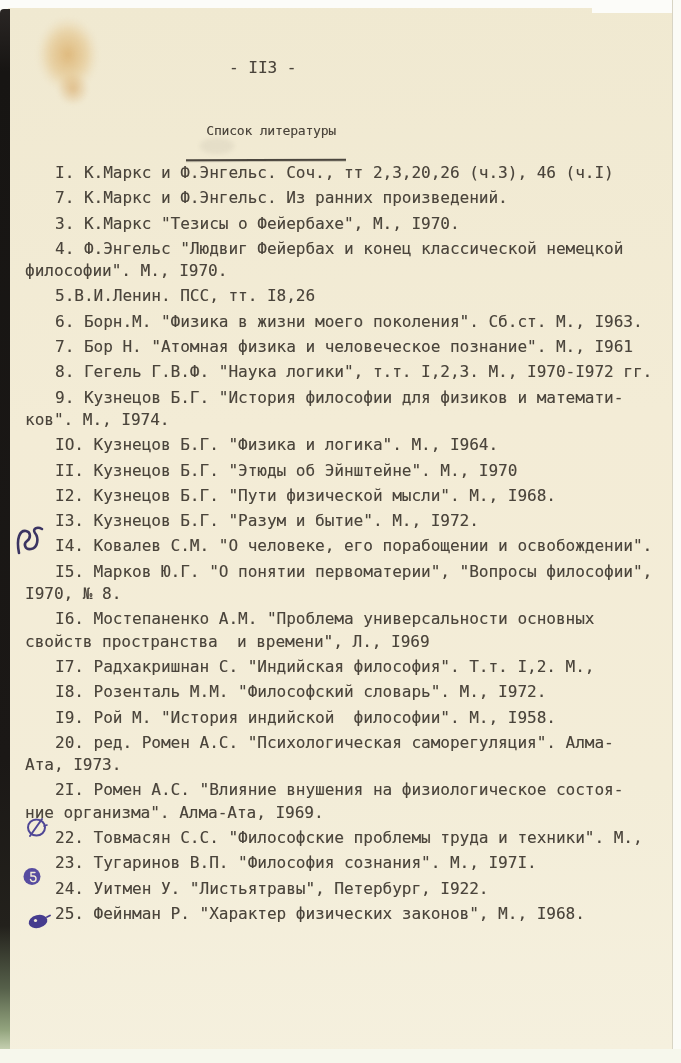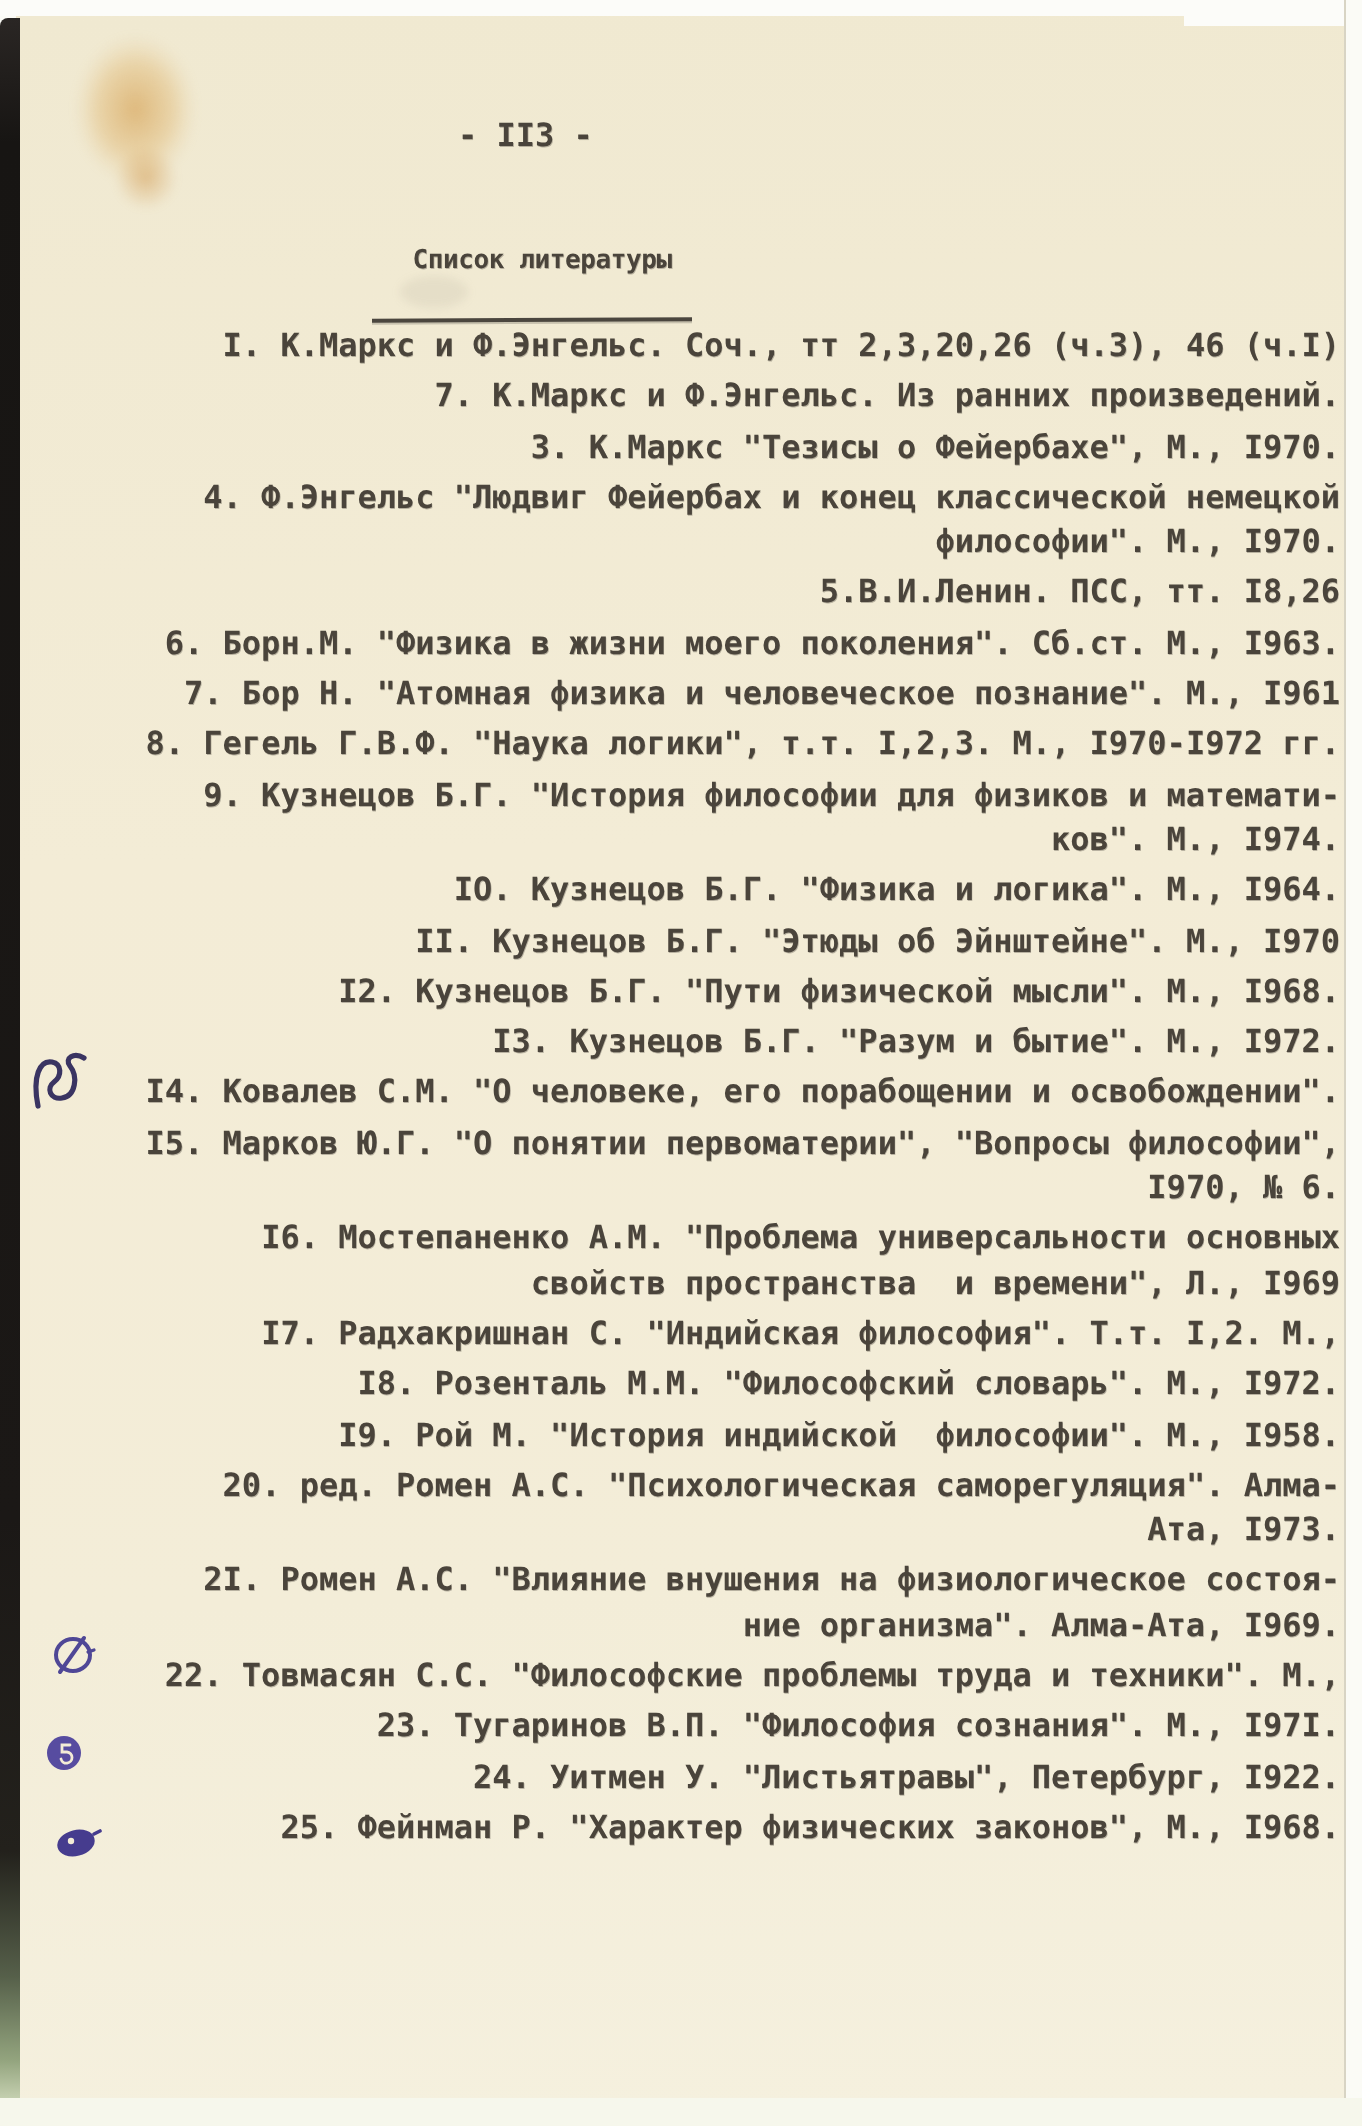--- a/index.html
+++ b/index.html
@@ -35,28 +35,28 @@
   }
   .stain::after{
     content:"";position:absolute;left:22px;top:56px;width:30px;height:34px;border-radius:50%;
     background:radial-gradient(circle,rgba(200,130,40,0.40) 0%,rgba(210,150,60,0) 70%);
   }
   .smudge{
     position:absolute;left:200px;top:138px;width:34px;height:16px;border-radius:50%;
     background:rgba(150,140,120,0.12);filter:blur(2px);
   }
   
-  .typed{color:#4a443b;text-shadow:0.3px 0.3px 0 rgba(74,68,59,0.35);font-weight:bold;}
+  .typed{color:#4a443b;text-shadow:0.3px 0.3px 0 rgba(74,68,59,0.35);}
   .page-number{position:absolute;left:229px;top:58px;font-size:16px;white-space:pre;}
   .doc-title{position:absolute;left:191px;top:108px;font-size:13px;letter-spacing:-0.2px;white-space:pre;}
   .doc-title .underline{
     position:absolute;left:-5px;right:-10px;bottom:-8px;height:2px;
     background:#4b463e;transform:rotate(-0.25deg);box-shadow:0 1px 0 rgba(75,70,62,0.25);
   }
-  .bib-list{position:absolute;left:25px;top:162px;width:645px;font-size:16px;line-height:22.3px;text-align:right;}
+  .bib-list{position:absolute;left:25px;top:162px;width:645px;font-size:16px;line-height:22.3px;}
   .entry{margin:0 0 3px 0;}
   .line{white-space:pre;}
   .line.first{padding-left:30px;}
   
   .mark{position:absolute;}
   .mark svg{display:block;}
   .mark-14{left:14px;top:522px;}
   .mark-21{left:25px;top:817px;}
   .mark-22{left:22px;top:866px;}
   .mark-23{left:26px;top:912px;}
@@ -120,21 +120,21 @@
       <div class="line first">I2. Кузнецов Б.Г. "Пути физической мысли". М., I968.</div>
     </div>
     <div class="entry">
       <div class="line first">I3. Кузнецов Б.Г. "Разум и бытие". М., I972.</div>
     </div>
     <div class="entry">
       <div class="line first">I4. Ковалев С.М. "О человеке, его порабощении и освобождении".</div>
     </div>
     <div class="entry">
       <div class="line first">I5. Марков Ю.Г. "О понятии первоматерии", "Вопросы философии",</div>
-      <div class="line">I970, № 6.</div>
+      <div class="line">I970, № 8.</div>
     </div>
     <div class="entry">
       <div class="line first">I6. Мостепаненко А.М. "Проблема универсальности основных</div>
       <div class="line">свойств пространства  и времени", Л., I969</div>
     </div>
     <div class="entry">
       <div class="line first">I7. Радхакришнан С. "Индийская философия". Т.т. I,2. М.,</div>
     </div>
     <div class="entry">
       <div class="line first">I8. Розенталь М.М. "Философский словарь". М., I972.</div>

